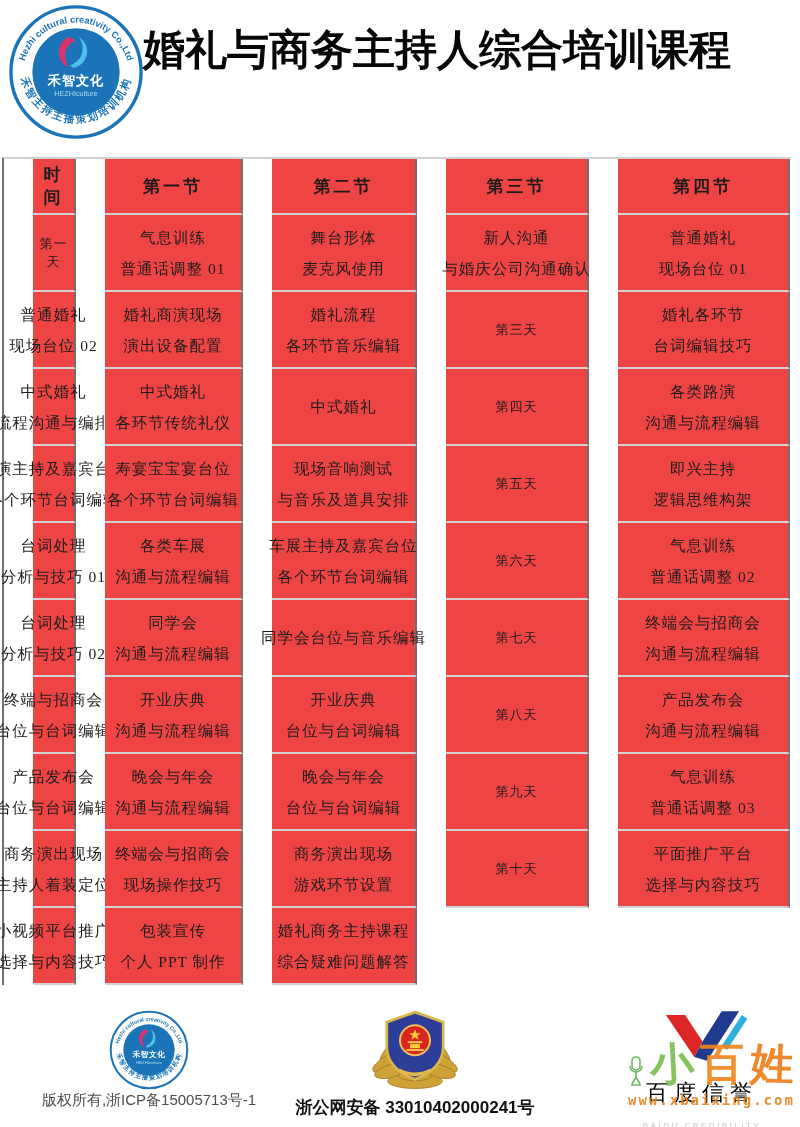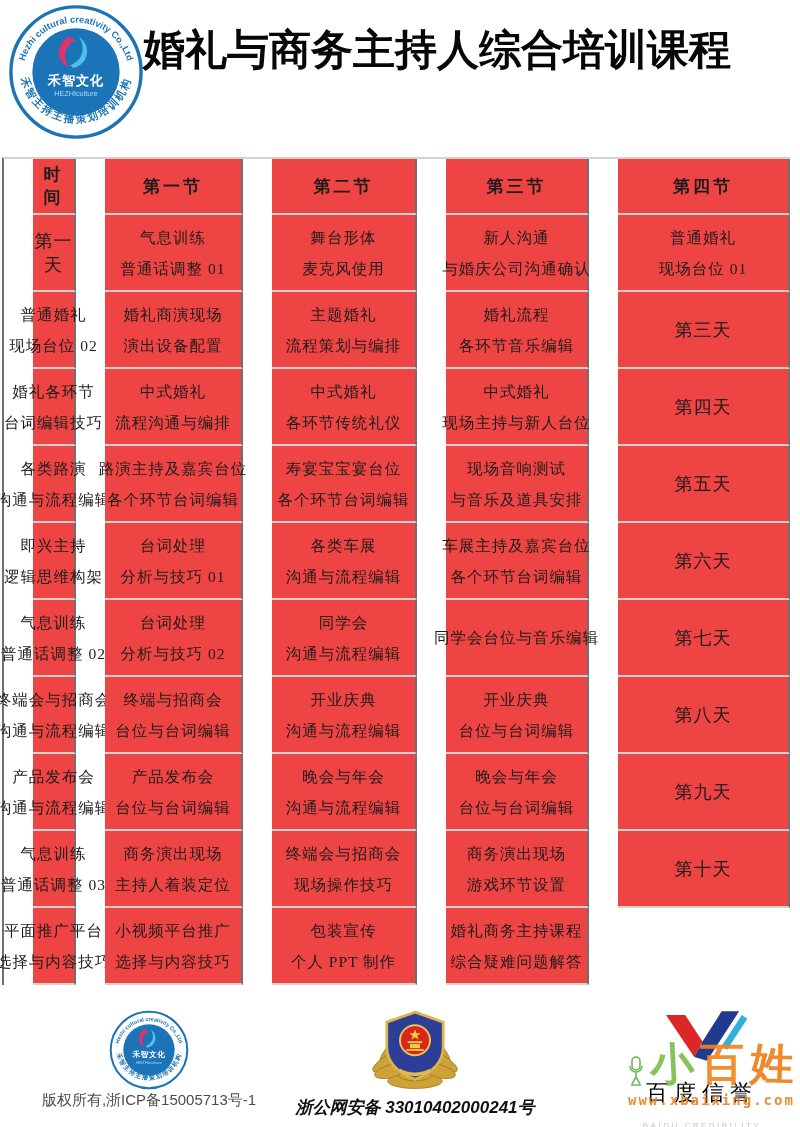--- a/index.html
+++ b/index.html
@@ -21,31 +21,31 @@
                   grid-template-columns: 72px 167px 174px 172px 201px;
                   grid-template-rows: 56px repeat(10, 77px);
                   border-left: 2px solid #6f6f6f; border-top: 2px solid #d2d2d2;
                   font-family: "Liberation Serif", "DejaVu Serif", serif;
                   color: #1c1c1c; }
   .cell { border-right: 2px solid #6f6f6f; border-bottom: 2px solid #d2d2d2;
           display: flex; flex-direction: column; align-items: center;
           justify-content: center; text-align: center; background: #ef4444; margin-left: 29px; }
   .cell .ln { font-size: 15.5px; line-height: 2.0; letter-spacing: 1px; white-space: nowrap; }
   .cell.head { font-size: 17px; font-weight: 700; letter-spacing: 3px; }
-  .cell.day  { font-size: 18px; letter-spacing: 1px; }
+  .cell.day  { font-size: 13px; letter-spacing: 1px; }
 
   
   .footer-left { position: absolute; left: 38px; top: 1010px; width: 222px;
                  display: flex; flex-direction: column; align-items: center; }
   .icp-text { margin-top: 1px; font-size: 15px; color: #4d4d4d; white-space: nowrap; }
 
   .footer-center { position: absolute; left: 300px; top: 1004px; width: 230px;
                    display: flex; flex-direction: column; align-items: center; }
   .police-text { margin-top: 4px; font-size: 17px; font-weight: 700; color: #111;
-                 white-space: nowrap; font-style: italic; }
+                 white-space: nowrap; }
 
   .footer-right { position: absolute; left: 612px; top: 1004px; width: 180px;
                   display: flex; flex-direction: column; align-items: center; }
   .baidu-gray { font-size: 22px; color: #000000; letter-spacing: 6px; margin-top: 10px; }
   .baidu-sub  { font-size: 8px; color: #c6c6c6; letter-spacing: 2.5px; margin-top: 13px; }
   .baidu-label{ font-size: 19px; font-weight: 700; color: #1f1f1f; letter-spacing: 2px;
                 margin-top: 3px; white-space: nowrap; }
 
   .watermark { position: absolute; left: 628px; top: 1042px; width: 180px;
                opacity: 0.9; z-index: 5; pointer-events: none; }
@@ -120,44 +120,39 @@
 
     <div class="cell">
       <div class="ln">普通婚礼</div>
       <div class="ln">现场台位 02</div>
     </div>
     <div class="cell">
       <div class="ln">婚礼商演现场</div>
       <div class="ln">演出设备配置</div>
     </div>
     <div class="cell">
-      <div class="ln">主题婚礼</div>
-      <div class="ln">流程策划与编排</div>
-    </div>
-    <div class="cell">
       <div class="ln">婚礼流程</div>
       <div class="ln">各环节音乐编辑</div>
     </div>
 
     <div class="cell day">第三天</div>
     <div class="cell">
       <div class="ln">婚礼各环节</div>
       <div class="ln">台词编辑技巧</div>
     </div>
     <div class="cell">
       <div class="ln">中式婚礼</div>
       <div class="ln">流程沟通与编排</div>
     </div>
     <div class="cell">
       <div class="ln">中式婚礼</div>
       <div class="ln">各环节传统礼仪</div>
     </div>
     <div class="cell">
       <div class="ln">中式婚礼</div>
-      <div class="ln">现场主持与新人台位</div>
     </div>
 
     <div class="cell day">第四天</div>
     <div class="cell">
       <div class="ln">各类路演</div>
       <div class="ln">沟通与流程编辑</div>
     </div>
     <div class="cell">
       <div class="ln">路演主持及嘉宾台位</div>
       <div class="ln">各个环节台词编辑</div>

